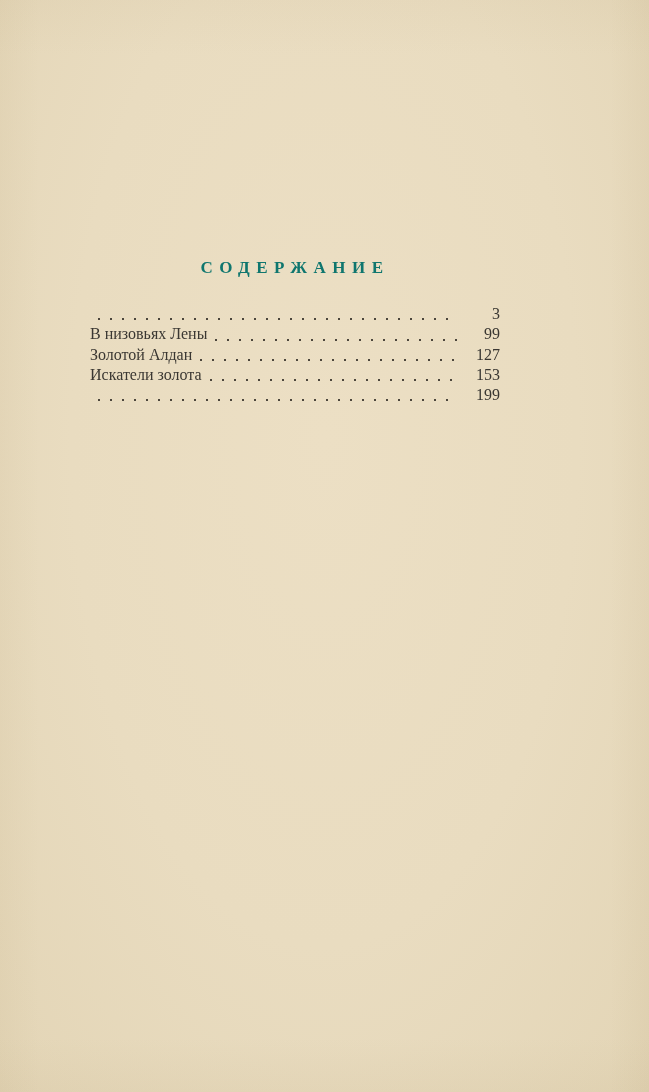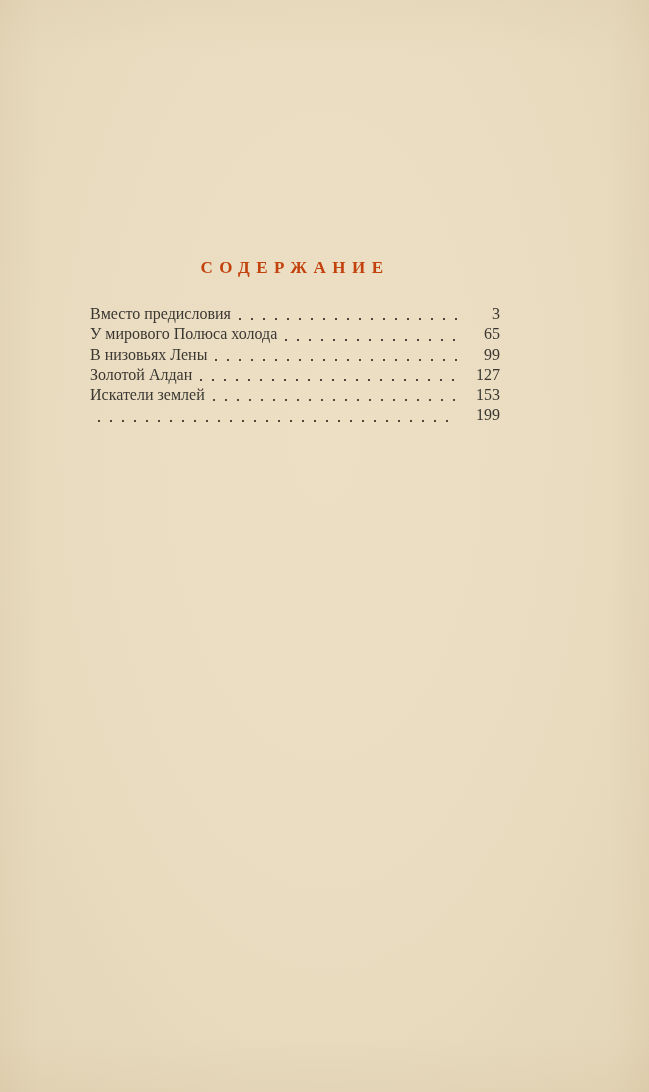--- a/index.html
+++ b/index.html
@@ -29,21 +29,21 @@
     left: 90px;
     top: 258px;
     width: 410px;
   }
   .toc-title {
     text-align: center;
     font-weight: bold;
     font-size: 17px;
     letter-spacing: 0.38em;
     margin: 0 0 26px 0;
-    color: #c2410c;
+    color: #0f766e;
   }
   .toc-list {
     display: block;
   }
   .toc-row {
     display: flex;
     align-items: baseline;
     font-size: 16px;
     line-height: 20.3px;
     white-space: nowrap;
@@ -69,41 +69,35 @@
 </style>
 </head>
 <body>
 
 <div class="paper-shade"></div>
 
 <div class="toc">
   <h1 class="toc-title">СОДЕРЖАНИЕ</h1>
   <div class="toc-list" id="toc-list">
       <div class="toc-row">
-        <span class="toc-label">Вместо предисловия</span>
         <span class="toc-leader"></span>
         <span class="toc-page">3</span>
-      </div>
-      <div class="toc-row">
-        <span class="toc-label">У мирового Полюса холода</span>
-        <span class="toc-leader"></span>
-        <span class="toc-page">65</span>
       </div>
       <div class="toc-row">
         <span class="toc-label">В низовьях Лены</span>
         <span class="toc-leader"></span>
         <span class="toc-page">99</span>
       </div>
       <div class="toc-row">
         <span class="toc-label">Золотой Алдан</span>
         <span class="toc-leader"></span>
         <span class="toc-page">127</span>
       </div>
       <div class="toc-row">
-        <span class="toc-label">Искатели землей</span>
+        <span class="toc-label">Искатели золота</span>
         <span class="toc-leader"></span>
         <span class="toc-page">153</span>
       </div>
       <div class="toc-row">
         <span class="toc-leader"></span>
         <span class="toc-page">199</span>
       </div>
     </div>
 </div>
 

